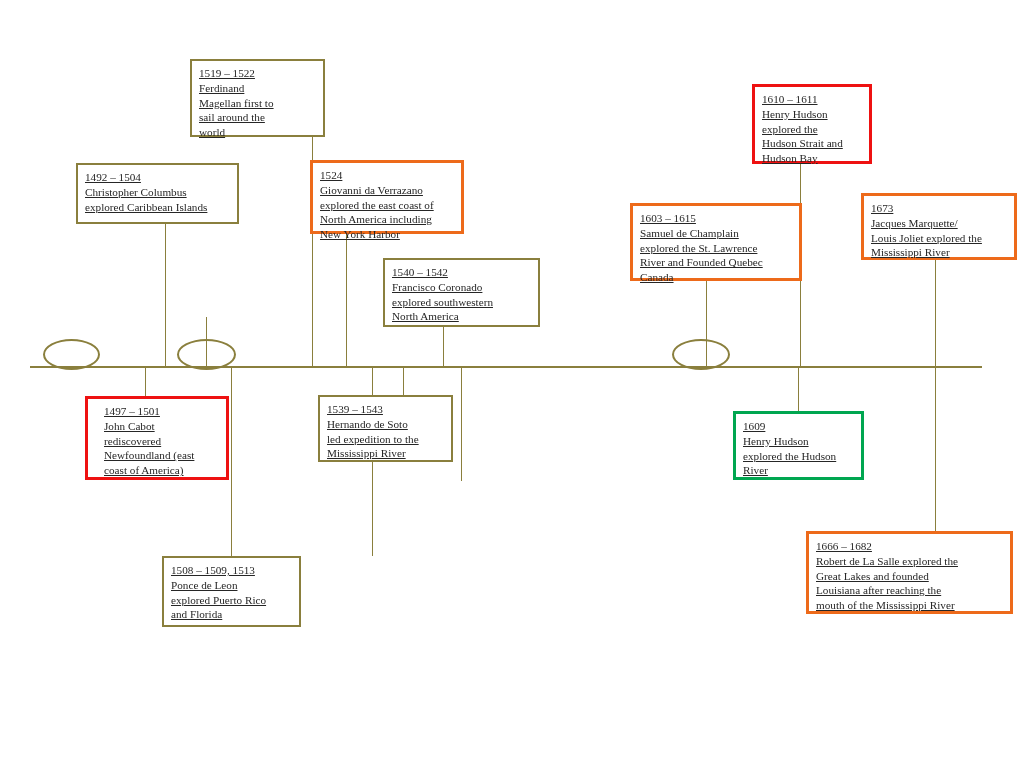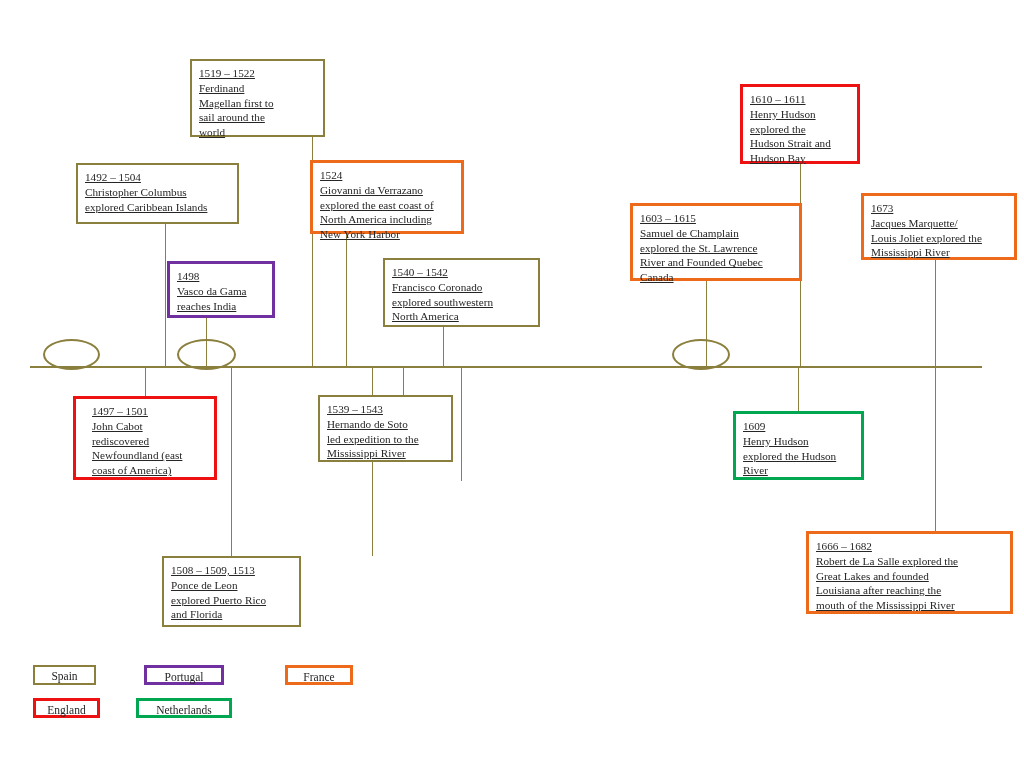--- a/index.html
+++ b/index.html
@@ -47,21 +47,21 @@
     padding: 5px 7px 4px 7px;
     font-size: 11.2px;
     line-height: 1.32;
     color: #262626;
     white-space: pre-line;
     text-decoration: underline;
   }
   .event-box.spain       { border-color: #8a7f3d; }
   .event-box.portugal    { border-color: #7030a0; border-width: 3px; }
   .event-box.france      { border-color: #ed6a1a; border-width: 3px; }
-  .event-box.england     { border-color: #ee1111; border-width: 3px; }
+  .event-box.england     { border-color: #ee1111; border-width: 3px; margin-left: 12px; }
   .event-box.netherlands { border-color: #00a650; border-width: 3px; }
 
   
   #legend {
     position: absolute;
     left: 0;
     top: 655px;
     width: 1024px;
     height: 80px;
   }
@@ -139,23 +139,20 @@
 explored the east coast of
 North America including
 New York Harbor</div>
 
   <div class="event-box england" style="left:740px; top:84px; width:120px; height:80px;">1610 – 1611
 Henry Hudson
 explored the
 Hudson Strait and
 Hudson Bay</div>
 
-  <div class="event-box portugal" style="left:167px; top:261px; width:108px; height:57px;">1498
-Vasco da Gama
-reaches India</div>
 
   <div class="event-box spain" style="left:383px; top:258px; width:157px; height:69px;">1540 – 1542
 Francisco Coronado
 explored southwestern
 North America</div>
 
   <div class="event-box france" style="left:630px; top:203px; width:172px; height:78px;">1603 – 1615
 Samuel de Champlain
 explored the St. Lawrence
 River and Founded Quebec
@@ -188,21 +185,14 @@
 explored Puerto Rico
 and Florida</div>
 
 
   <div class="event-box france" style="left:806px; top:531px; width:207px; height:83px;">1666 – 1682
 Robert de La Salle explored the
 Great Lakes and founded
 Louisiana after reaching the
 mouth of the Mississippi River</div>
 
-  <div id="legend">
-    <div class="legend-item spain" style="left:33px; top:10px; width:63px;">Spain</div>
-    <div class="legend-item portugal" style="left:144px; top:10px; width:80px;">Portugal</div>
-    <div class="legend-item france" style="left:285px; top:10px; width:68px;">France</div>
-    <div class="legend-item england" style="left:33px; top:43px; width:67px;">England</div>
-    <div class="legend-item netherlands" style="left:136px; top:43px; width:96px;">Netherlands</div>
-  </div>
 
 </div>
 
 </body></html>

